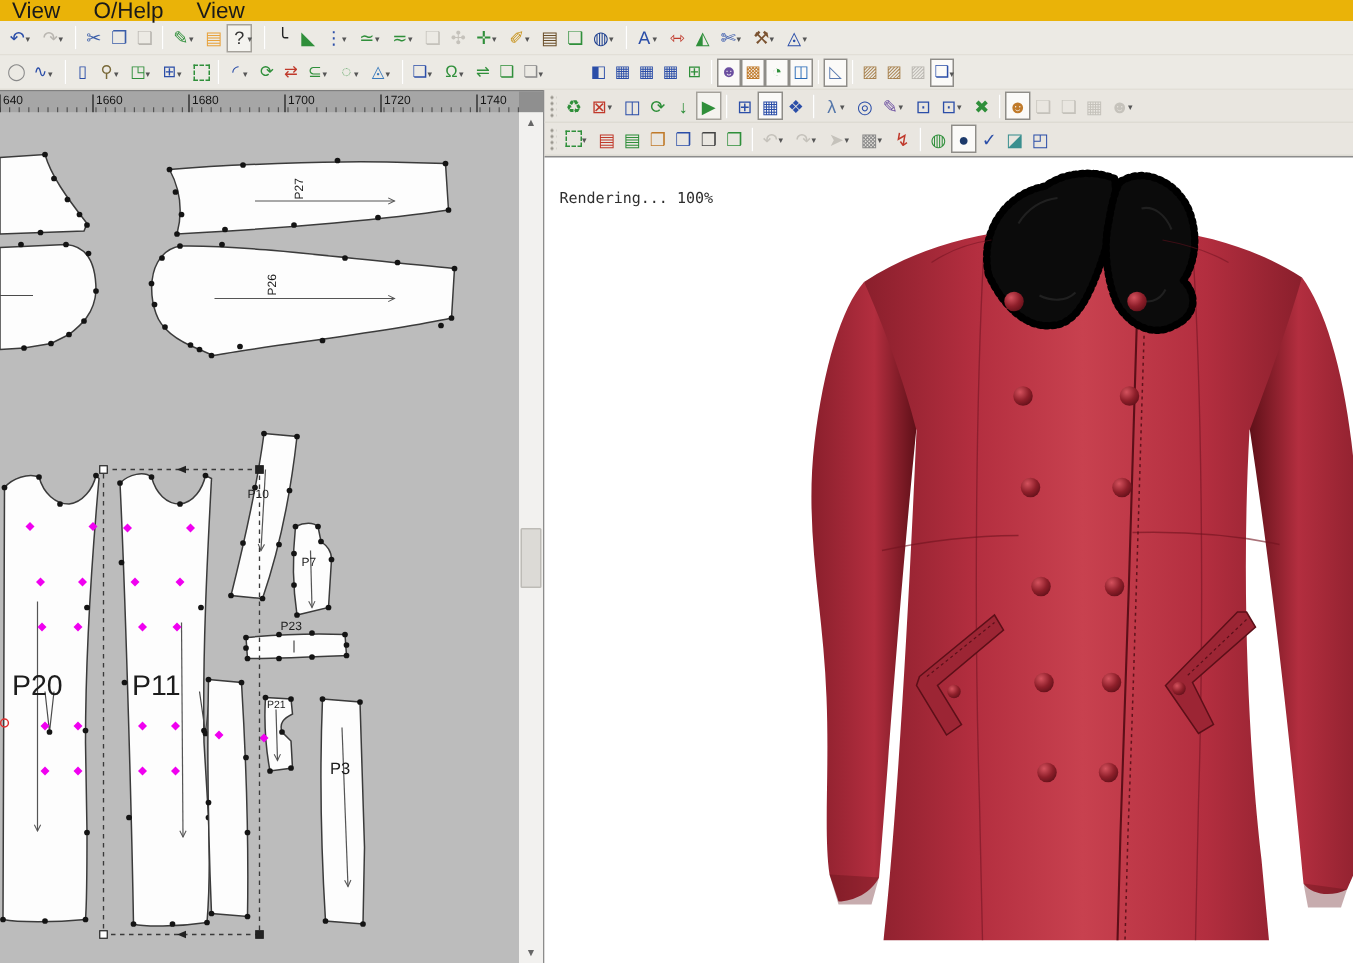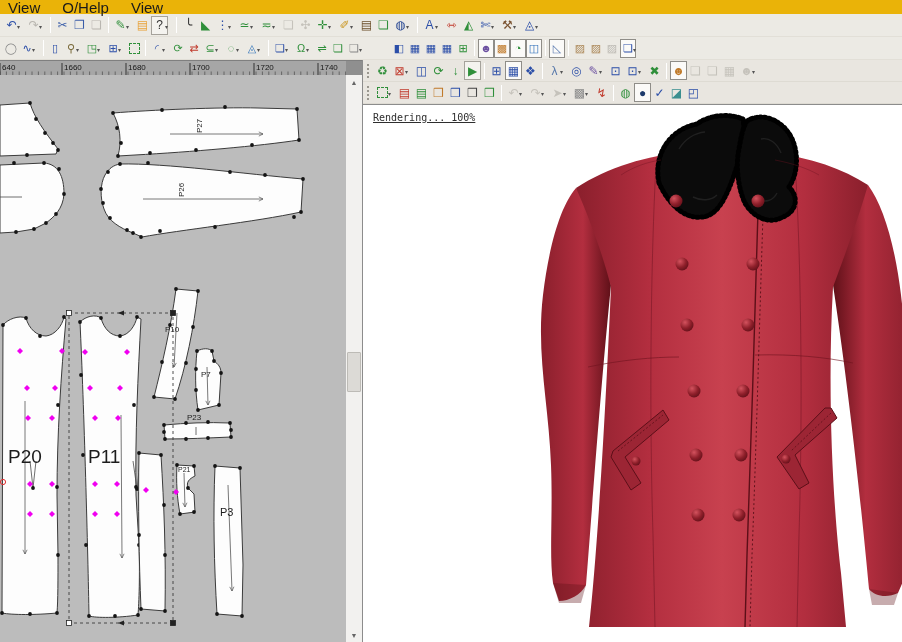--- a/index.html
+++ b/index.html
@@ -40,22 +40,22 @@
   #sfill { flex:1; }
   
   #right-panel { width:540px; height:582px; border-left:1px solid #8c8c8c; background:#e9e6e0;
     display:flex; flex-direction:column; }
   #rtitle { height:17px; background:#b8b5b1; border-bottom:1px solid #9a978f;
     display:flex; align-items:center; font-size:11px; color:#1d1d1d; }
   #rtitle .grip { height:11px; }
   .rtb { height:22px; background:#e9e6e0; display:flex; align-items:center; padding-left:2px;
     border-bottom:1px solid #dedbd3; }
   #viewport { flex:1; background:#fff; border-top:1px solid #8c8c8c; position:relative; overflow:hidden; }
-  #status { position:absolute; left:10px; top:7px; font-family:"DejaVu Sans Mono", monospace;
-    font-size:10px; color:#2e2e2e;text-decoration:underline; }
+  #status { position:absolute; left:10px; top:22px; font-family:"DejaVu Sans Mono", monospace;
+    font-size:10px; color:#2e2e2e; }
   #coat-svg { position:absolute; left:0; top:0; }
   
   .plabel { fill:#1c1c1c; }
 </style>
 </head>
 <body>
 
 <div id="menubar">
     <span class="menu-item">View</span>
     <span class="menu-item">O/Help</span>

